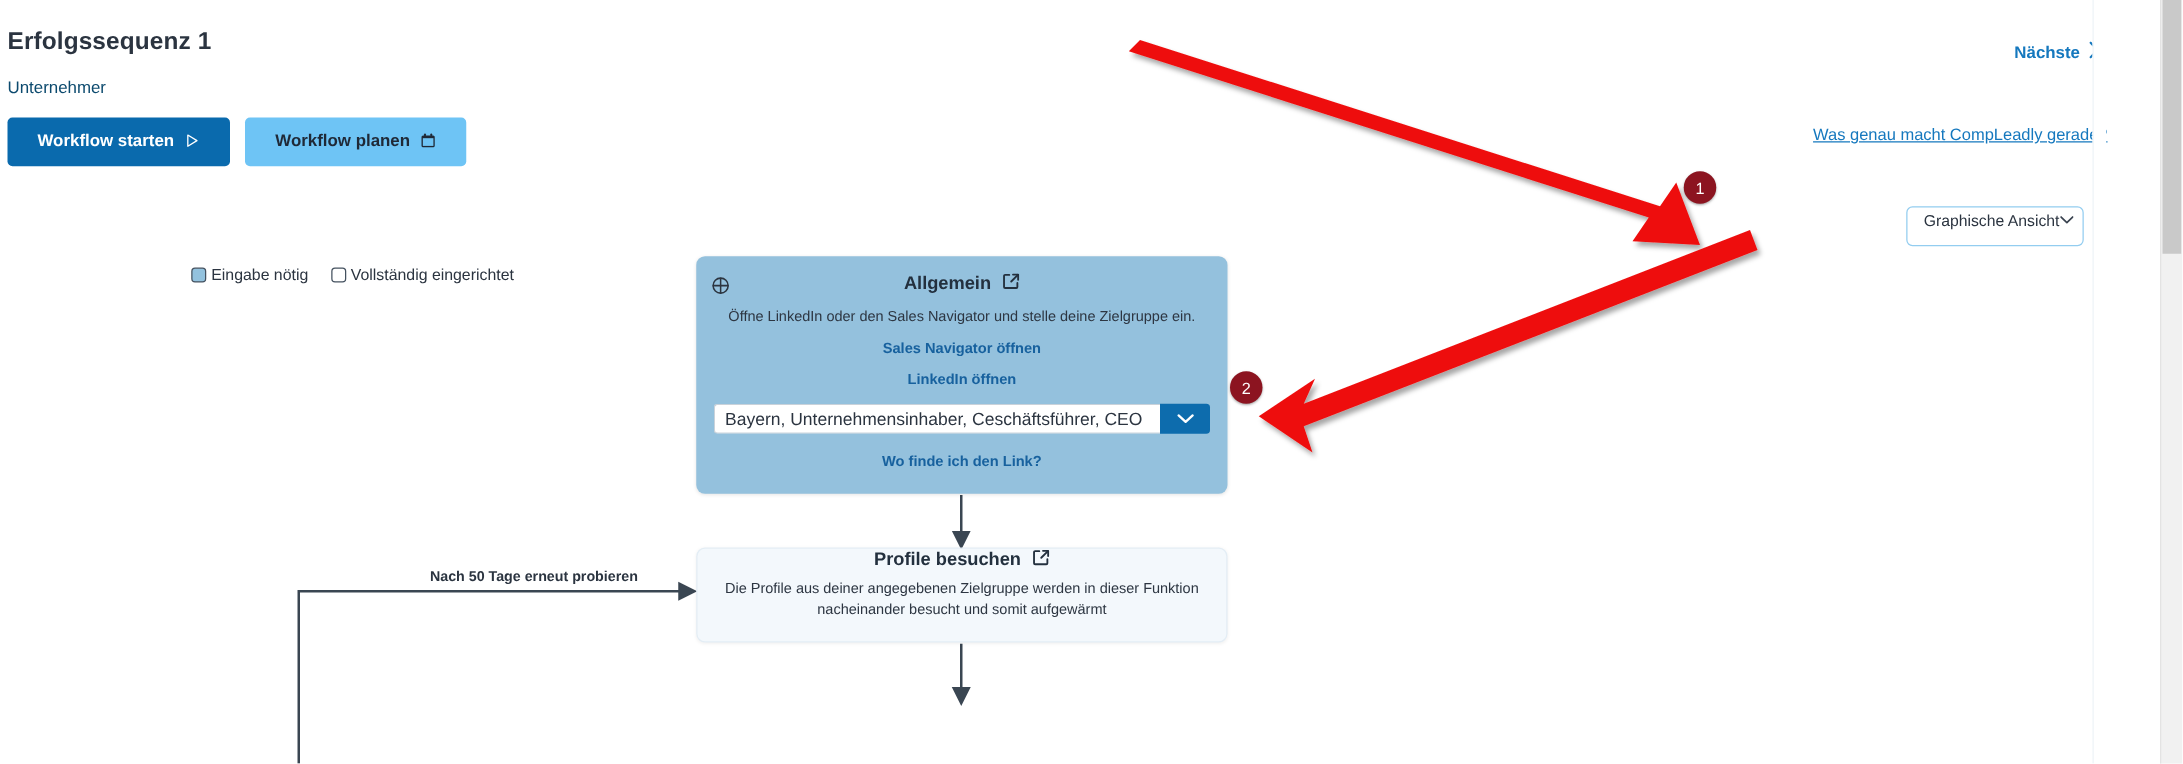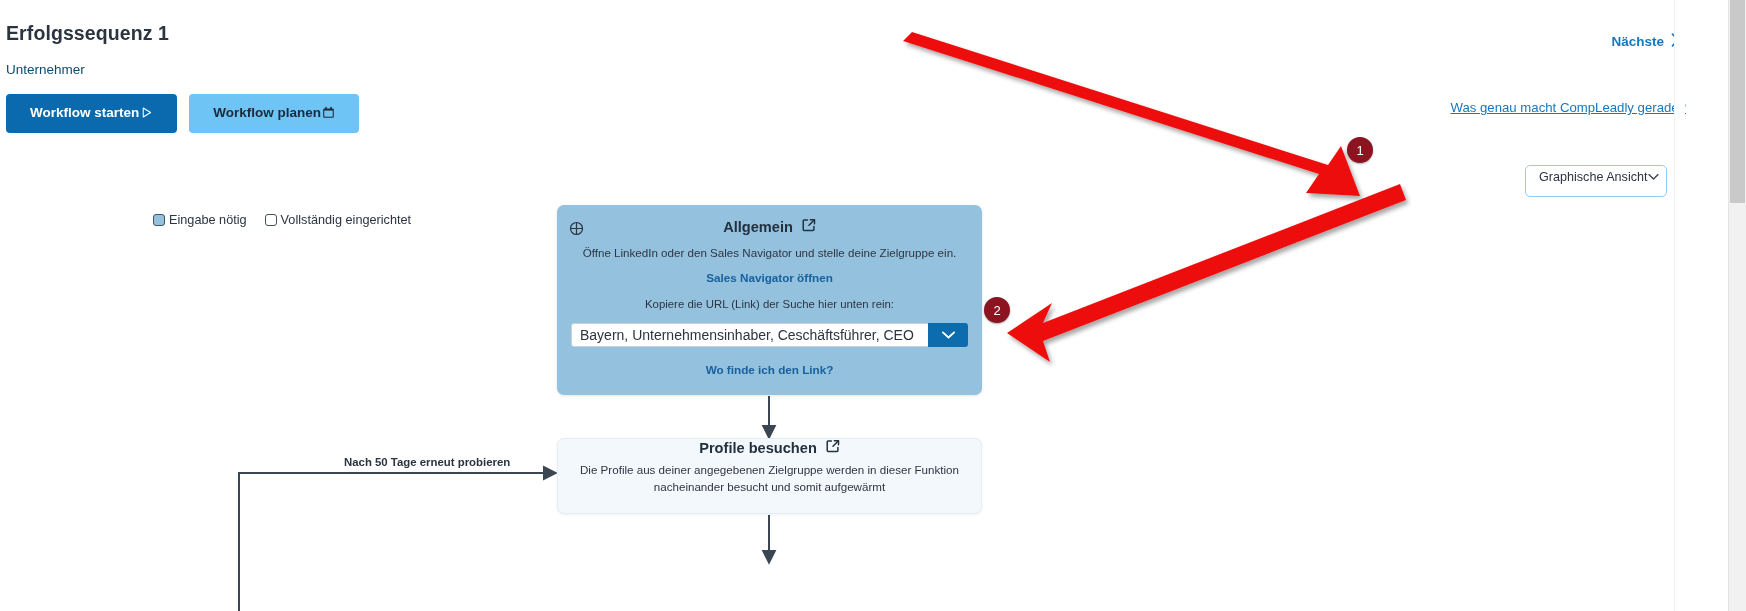--- a/index.html
+++ b/index.html
@@ -45,21 +45,21 @@
   }
 
   .btn-row { position: absolute; left: 6px; top: 94px; display: flex; gap: 12px; }
   .btn {
     border: none;
     border-radius: 4px;
     font-size: 13.5px;
     font-weight: bold;
     display: inline-flex;
     align-items: center;
-    gap: 1px;
+    gap: 8px;
     cursor: pointer;
     font-family: inherit;
     line-height: 1;
     white-space: nowrap;
   }
   .btn-primary {
     background: #0a6aad;
     color: #ffffff;
     padding: 12px 24px 13px 24px;
   }
@@ -428,20 +428,21 @@
           <path d="M6.2 2.2 H2.4 a1 1 0 0 0 -1 1 V13.2 a1 1 0 0 0 1 1 H12.6 a1 1 0 0 0 1 -1 V9.6" stroke="#23303e" stroke-width="1.7" stroke-linecap="round" stroke-linejoin="round"></path>
           <path d="M9.6 1.9 H14.3 V6.6" stroke="#23303e" stroke-width="1.7" stroke-linecap="round" stroke-linejoin="round"></path>
           <path d="M14.1 2.1 L8.0 8.2" stroke="#23303e" stroke-width="1.7" stroke-linecap="round"></path>
         </svg>
       </span>
     </div>
 
     <div class="card-desc">Öffne LinkedIn oder den Sales Navigator und stelle deine Zielgruppe ein.</div>
 
     <a class="card-link">Sales Navigator öffnen</a>
+    <a class="card-link sp2">LinkedIn öffnen</a>
 
     <div class="card-hint">Kopiere die URL (Link) der Suche hier unten rein:</div>
 
     <div class="url-row">
       <input class="url-input" type="text" value="Bayern, Unternehmensinhaber, Ceschäftsführer, CEO" style="">
       <button class="url-dropdown">
         <span>
           <svg width="15" height="10" viewBox="0 0 16 10" fill="none" aria-hidden="true">
             <path d="M2 2.2 L8 7.6 L14 2.2" stroke="#ffffff" stroke-width="2" fill="none" stroke-linecap="round" stroke-linejoin="round"></path>
           </svg>

